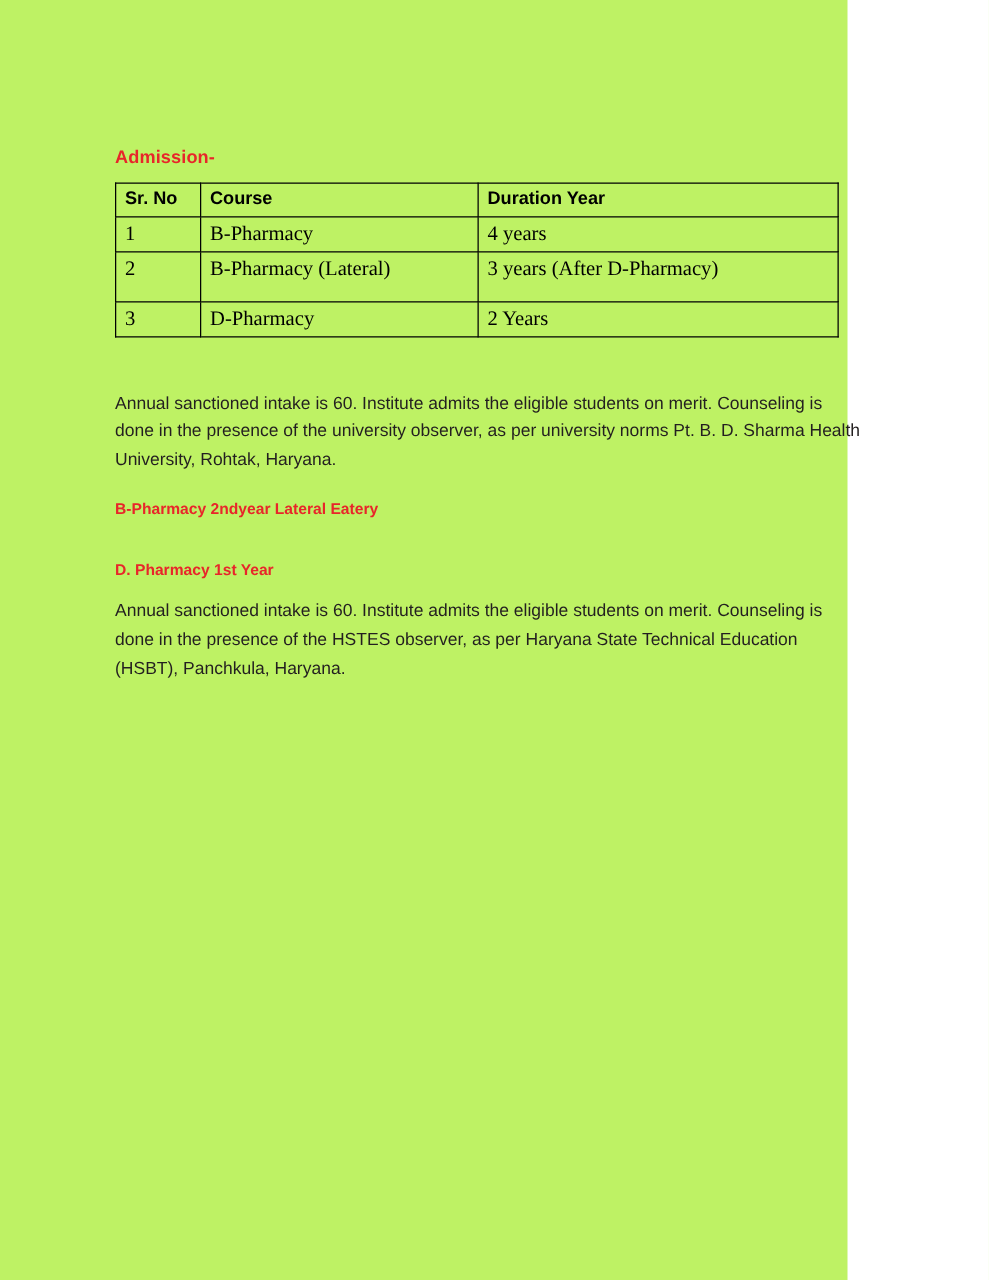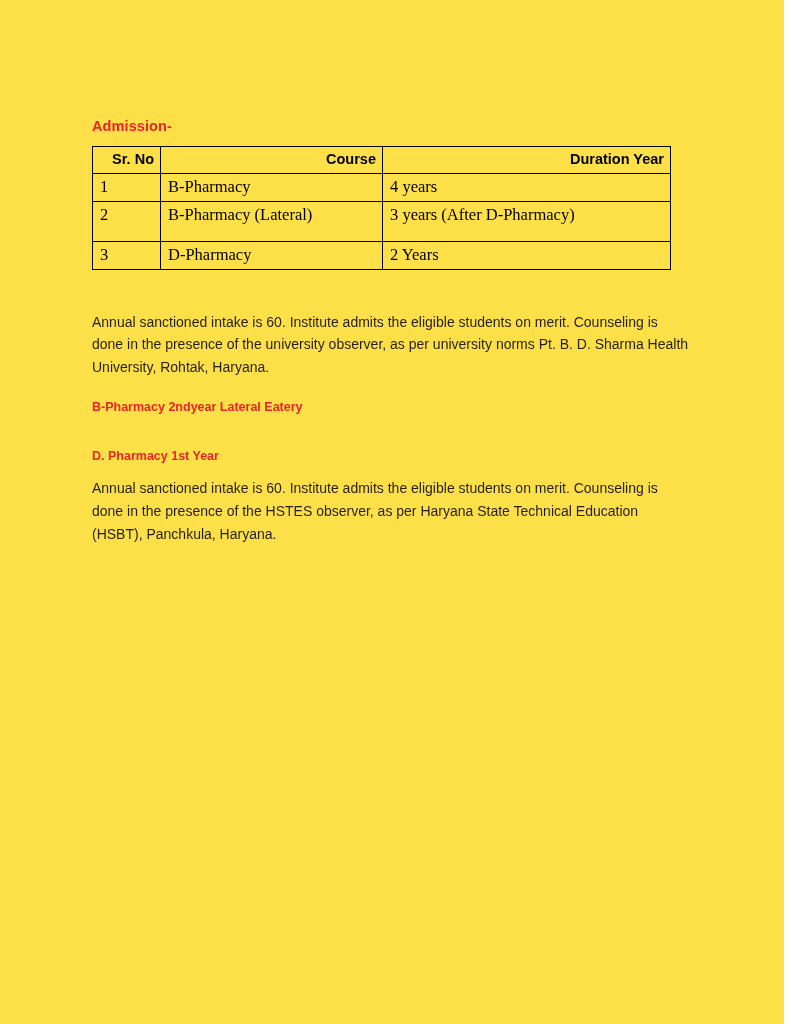--- a/index.html
+++ b/index.html
@@ -12,23 +12,23 @@
     height: 1024px;
     position: relative;
     font-family: "Liberation Sans", sans-serif;
     color: #000000;
     overflow: hidden;
   }
   .page {
     position: absolute;
     left: 0;
     top: 0;
-    width: 784px;
+    width: 678px;
     height: 1024px;
-    background: #fde047;
+    background: #bef264;
   }
   .content {
     position: absolute;
     left: 92px;
     top: 118px;
     width: 600px;
   }
   .heading-red {
     color: #e8262a;
     font-weight: bold;
@@ -51,21 +51,20 @@
     vertical-align: top;
     line-height: 1.32;
     font-weight: normal;
   }
   table.admission th {
     font-weight: bold;
     font-family: "Liberation Sans", sans-serif;
     font-size: 14.5px;
     padding-top: 3px;
     padding-bottom: 4px;
-    text-align: right;
   }
   .col-sr { width: 68px; }
   .col-course { width: 222px; }
   .col-duration { width: 288px; }
   .row-tall td { height: 34px; }
   .sub-heading {
     color: #e8262a;
     font-weight: bold;
     font-size: 12.5px;
     margin: 0;

